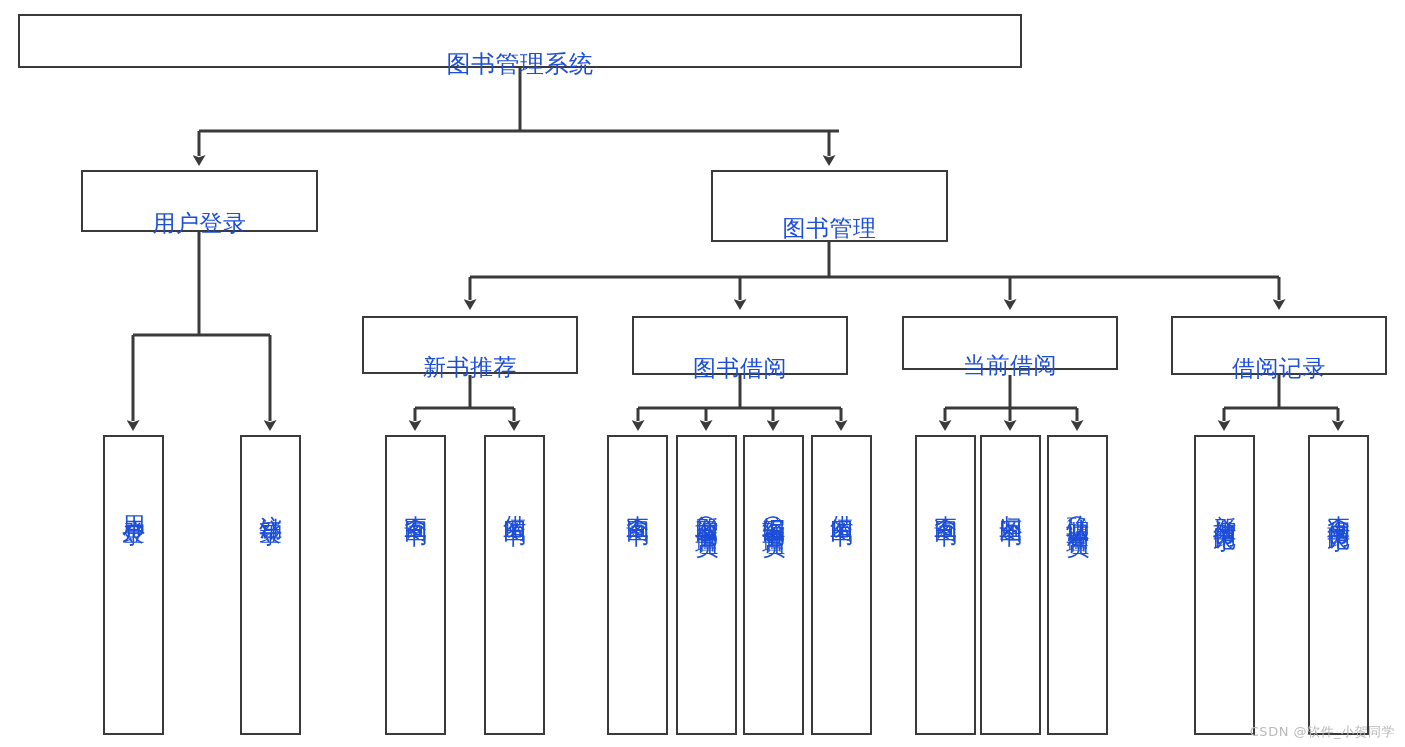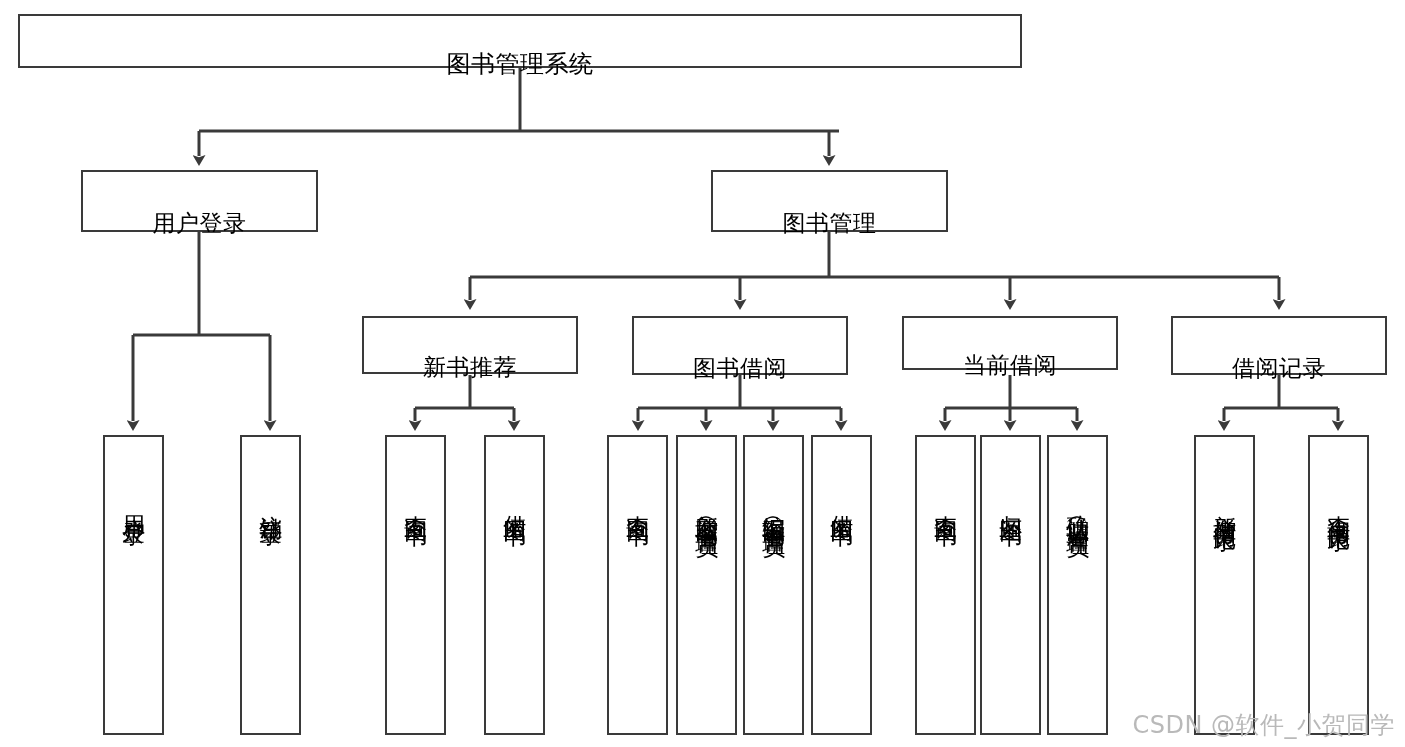--- a/index.html
+++ b/index.html
@@ -31,21 +31,21 @@
     position: absolute;
     box-sizing: border-box;
     border: 2.5px solid #3a3a3a;
     background: #ffffff;
     display: flex;
     align-items: center;
     justify-content: center;
     color: #3b3b3b;
   }
   .node .label {
-    color: #000000;
+    color: #1d4ed8;
     letter-spacing: 0.5px;
     line-height: 1.18;
     text-align: center;
     white-space: pre;
     margin-top: 46px;
   }
   .node.horiz .label {
     font-size: 23px;
   }
   .node.root .label {
@@ -61,21 +61,21 @@
     text-orientation: upright;
     font-size: 23px;
     line-height: 1.02;
     letter-spacing: 3px;
     white-space: nowrap;
   }
   .watermark {
     position: absolute;
     right: 10px;
     bottom: 6px;
-    font-size: 24px;
+    font-size: 13px;
     color: #b9b9b9;
     letter-spacing: 0.5px;
     white-space: nowrap;
     font-family: "DejaVu Sans", "Liberation Sans", sans-serif;
   }
 </style>
 </head>
 <body>
 
 <div id="diagram-root">
@@ -130,21 +130,21 @@
     </g>
   </svg>
 
   <div class="node root horiz" style="left:18px; top:14px; width:1004px; height:54px;">
     <span class="label">图书管理系统</span>
   </div>
 
   <div class="node horiz" style="left:81px; top:170px; width:237px; height:62px;">
     <span class="label">用户登录</span>
   </div>
-  <div class="node horiz" style="left:711px; top:170px; width:237px; height:62px;">
+  <div class="node horiz" style="left:711px; top:170px; width:237px; height:72px;">
     <span class="label">图书管理</span>
   </div>
 
   <div class="node horiz" style="left:362px; top:316px; width:216px; height:58px;">
     <span class="label">新书推荐</span>
   </div>
   <div class="node horiz" style="left:632px; top:316px; width:216px; height:59px;align-items:center;">
     <span class="label">图书借阅</span>
   </div>
   <div class="node horiz" style="left:902px; top:316px; width:216px; height:54px;">

